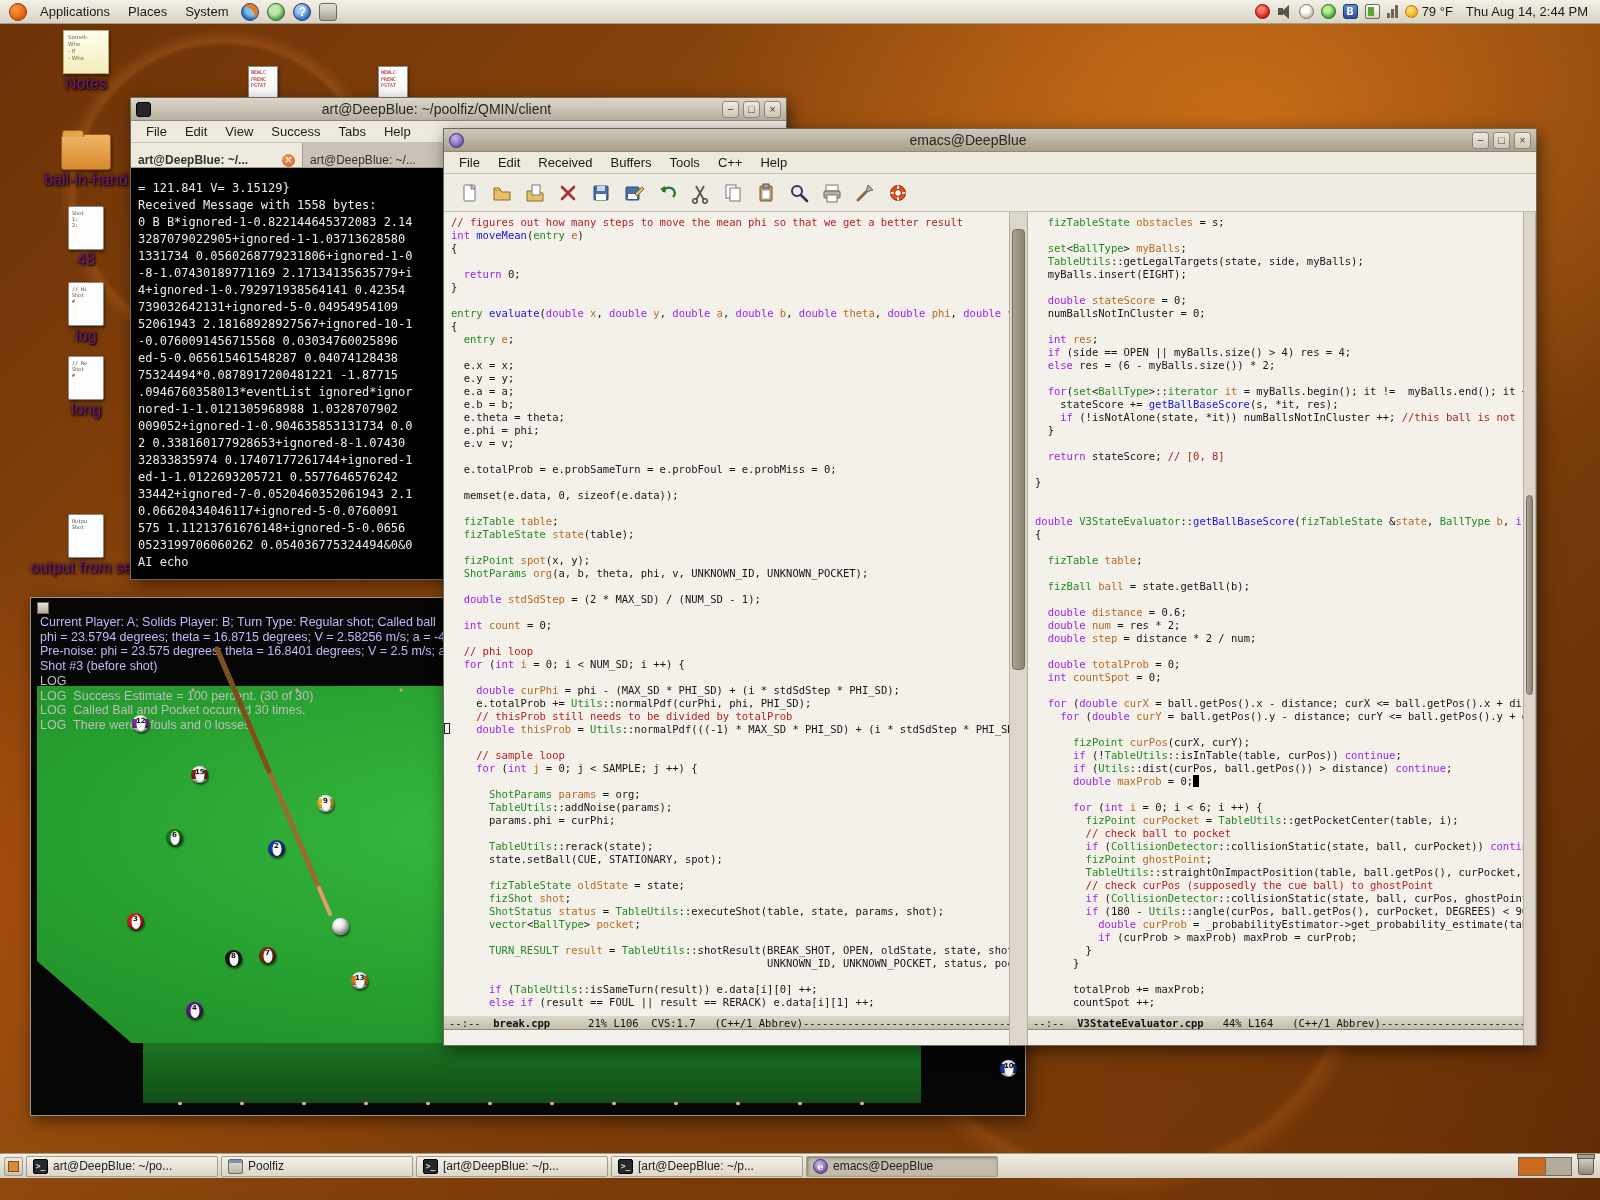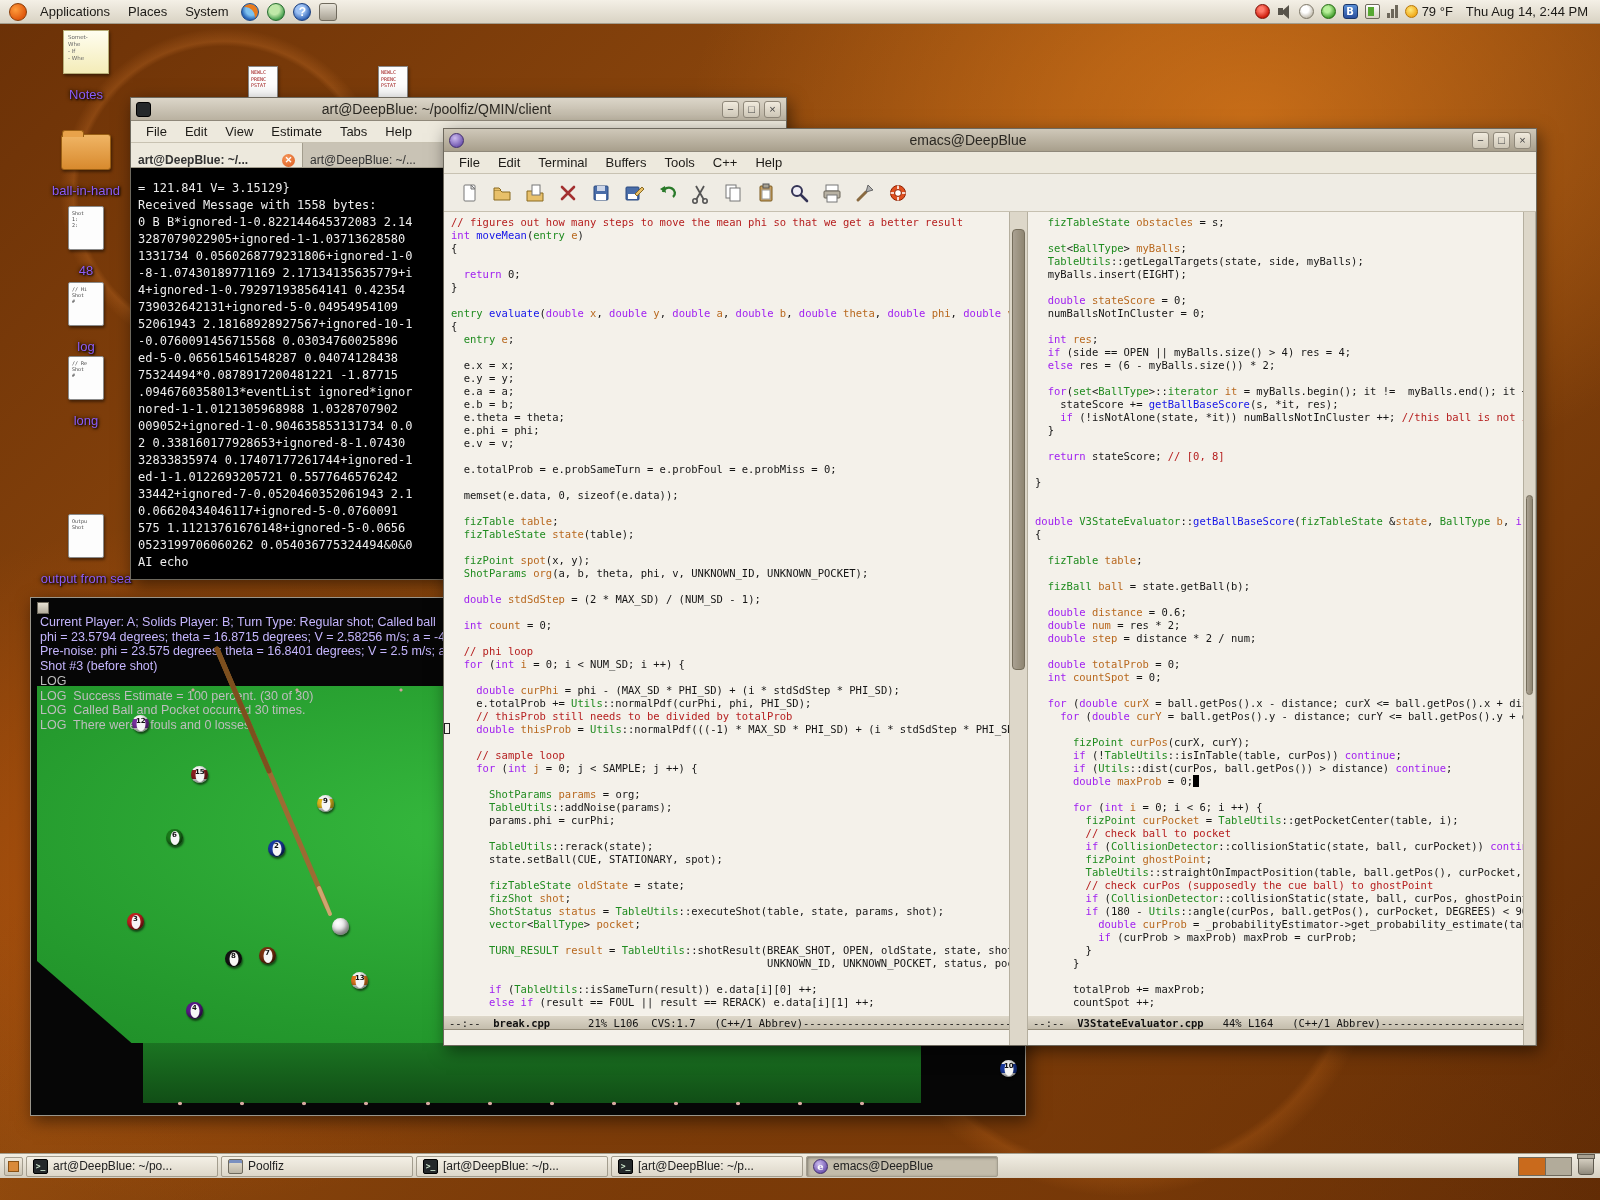--- a/index.html
+++ b/index.html
@@ -40,21 +40,21 @@
 #bt{border-radius:3px;background:linear-gradient(#5a8fd6,#2a4f9e);border:1px solid #1b3668;color:#fff;font:bold 10px/14px "DejaVu Sans",sans-serif;text-align:center}
 #bat{border-radius:2px;background:linear-gradient(#fff,#d8d2c4);border:1px solid #6f6a5d;position:relative}
 #bat:before{content:"";position:absolute;left:2px;top:2px;right:5px;bottom:2px;background:#57a832}
 #sig{display:flex;align-items:flex-end;gap:1px}
 #sig i{display:block;width:3px;background:#6d675a}
 #wx{display:flex;align-items:center;gap:4px;font-size:13px}
 #sun{width:13px;height:13px;border-radius:50%;background:radial-gradient(circle at 40% 35%,#ffe87a,#f0a818 75%);border:1px solid #b87708}
 #clock{font-size:13px;padding:0 6px;white-space:nowrap}
 
 .dicon{position:absolute;width:116px;text-align:center;z-index:1}
-.dlabel{margin-top:13px;font-size:13px;color:#8b5cf6;text-shadow:1px 1px 2px #000,0 0 4px #000}
+.dlabel{margin-top:1px;font-size:16px;color:#701a75;text-shadow:1px 1px 2px #000,0 0 4px #000}
 .file-glyph{width:36px;height:44px;margin:0 auto;background:#fdfdfd;border:1px solid #8a8a8a;border-radius:2px;padding:3px 3px;font:5px/6px "DejaVu Sans Mono",monospace;color:#444;text-align:left;overflow:hidden;box-shadow:1px 2px 3px rgba(0,0,0,.45)}
 .note-glyph{width:46px;height:44px;margin:0 auto;background:linear-gradient(#fffef0,#f4ecb8);border:1px solid #b8ae78;padding:3px 4px;font:5.5px/7px "DejaVu Sans",sans-serif;color:#666;text-align:left;overflow:hidden;box-shadow:1px 2px 3px rgba(0,0,0,.45)}
 .folder-glyph{width:50px;height:36px;margin:6px auto 0;background:linear-gradient(#f0b565,#d88a2e);border:1px solid #9a5f14;border-radius:3px;position:relative;box-shadow:1px 2px 3px rgba(0,0,0,.45)}
 .folder-glyph:before{content:"";position:absolute;left:0;top:-5px;width:20px;height:6px;background:#e8a24a;border:1px solid #9a5f14;border-bottom:none;border-radius:3px 3px 0 0}
 .doc-mini{position:absolute;width:30px;height:38px;background:#fdfdfd;border:1px solid #8a8a8a;padding:2px 2px;font:5px/6.5px "DejaVu Sans Mono",monospace;color:#a22020;z-index:1;box-shadow:1px 2px 3px rgba(0,0,0,.45)}
 
 #terminal{left:130px;top:97px;width:657px;height:483px;background:#000;z-index:2}
 #term-tabs{height:25px;background:#c9c3b5;display:flex;border-bottom:1px solid #a39d8d}
 .term-tab{width:172px;display:flex;align-items:flex-end;gap:4px;font-size:12px;padding:0 7px;border-right:1px solid #a39d8d;color:#333;background:#c9c3b5;overflow:hidden;white-space:nowrap}
 .term-tab.active{background:#ede9dd;font-weight:bold}
@@ -200,21 +200,21 @@
     <span class="wicon" style="background:#24282a;border:1px solid #000"></span>
     <span class="title">art@DeepBlue: ~/poolfiz/QMIN/client</span>
     <span class="wbtn">−</span>
     <span class="wbtn">□</span>
     <span class="wbtn">×</span>
   </div>
   <div class="menubar">
       <span class="menu-item">File</span>
       <span class="menu-item">Edit</span>
       <span class="menu-item">View</span>
-      <span class="menu-item">Estimate</span>
+      <span class="menu-item">Success</span>
       <span class="menu-item">Tabs</span>
       <span class="menu-item">Help</span>
     </div>
   <div id="term-tabs">
     <div class="term-tab active">
       <span>art@DeepBlue: ~/...</span>
       <span class="tab-close">✕</span>
     </div>
     <div class="term-tab">
       <span>art@DeepBlue: ~/...</span>
@@ -278,21 +278,21 @@
   <div class="titlebar">
     <span class="wicon" style="border-radius:50%;background:radial-gradient(circle at 38% 32%,#cdbcf0,#6f55ae 75%);border:1px solid #43306e"></span>
     <span class="title">emacs@DeepBlue</span>
     <span class="wbtn">−</span>
     <span class="wbtn">□</span>
     <span class="wbtn">×</span>
   </div>
   <div class="menubar">
       <span class="menu-item">File</span>
       <span class="menu-item">Edit</span>
-      <span class="menu-item">Terminal</span>
+      <span class="menu-item">Received</span>
       <span class="menu-item">Buffers</span>
       <span class="menu-item">Tools</span>
       <span class="menu-item">C++</span>
       <span class="menu-item">Help</span>
     </div>
   <div id="emacs-toolbar">
       <div class="tbtn">
         <svg width="22" height="22" viewBox="0 0 22 22">
           <rect x="6" y="3" width="11" height="16" rx="1" fill="#fff" stroke="#777"></rect>
           <path d="M13 3 L17 7 L13 7 Z" fill="#ddd" stroke="#777"></path>

